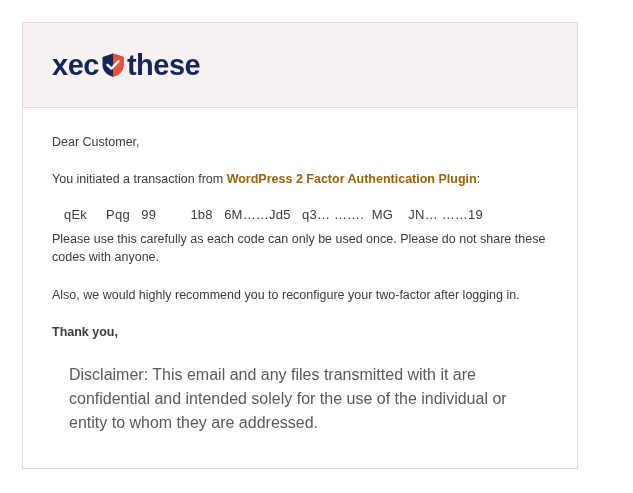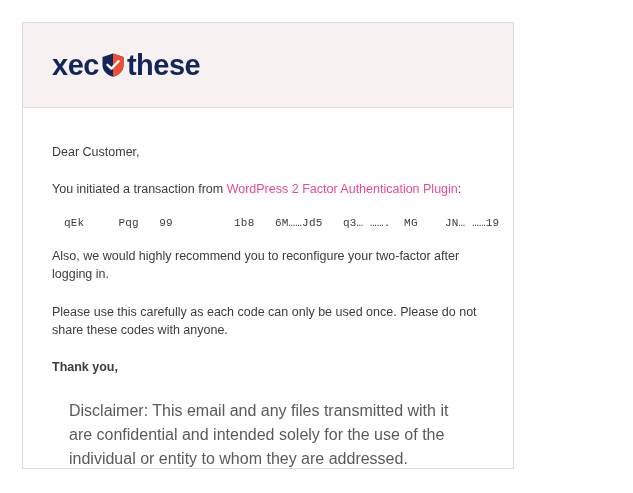--- a/index.html
+++ b/index.html
@@ -14,21 +14,21 @@
     position: relative;
     width: 633px;
     height: 493px;
     background: #ffffff;
     overflow: hidden;
   }
   .email-card {
     position: absolute;
     left: 22px;
     top: 22px;
-    width: 492px;
+    width: 556px;
     height: 447px;
     background: #ffffff;
     border: 1px solid #dcdcdc;
     box-sizing: border-box;
   }
   .email-header {
     height: 85px;
     background: #f8f1f1;
     border-bottom: 1px solid #dcdcdc;
     display: flex;
@@ -52,40 +52,39 @@
     display: inline-block;
     width: 26px;
     height: 26px;
     margin: 0 1px;
     vertical-align: middle;
   }
   .logo .shield-wrap svg { display: block; }
   .logo .part-b { display: inline-block; }
 
   .email-body {
-    padding: 35px 29px 18px 29px;
+    padding: 25px 29px 18px 29px;
     box-sizing: border-box;
   }
   .para {
     font-size: 12.5px;
     color: #3c3c3c;
     line-height: 1.45;
     margin: 0 0 19px 0;
   }
   .para.tight { margin-bottom: 15px; }
-  .para strong { color: #ec4899; font-weight: normal; }
+  .para strong { color: #a16207; font-weight: bold; }
 
   .codes-row {
     display: flex;
     align-items: center;
-    margin: 0 0 18px 12px;
-    font-size: 11px;
+    margin: 0 0 8px 12px;
+    font-size: 13px;
     color: #3c3c3c;
     letter-spacing: 0.2px;
-    font-family: Liberation Mono, monospace;
   }
   .code {
     white-space: pre;
     margin-right: 0;
   }
   .code-sep { display: inline-block; }
 
   .signoff {
     font-size: 12.5px;
     color: #3c3c3c;
@@ -140,23 +139,23 @@
         <span class="code-sep">&nbsp;&nbsp;&nbsp;</span>
         <span class="code">6M……Jd5</span>
         <span class="code-sep">&nbsp;&nbsp;&nbsp;</span>
         <span class="code">q3… …….</span>
         <span class="code-sep">&nbsp;&nbsp;</span>
         <span class="code">MG</span>
         <span class="code-sep">&nbsp;&nbsp;&nbsp;&nbsp;</span>
         <span class="code">JN… ……19</span>
       </div>
 
+      <p class="para">Please use this carefully as each code can only be used once. Please do not share these codes with anyone.</p>
+
       <p class="para">Also, we would highly recommend you to reconfigure your two-factor after logging in.</p>
-
-      <p class="para">Please use this carefully as each code can only be used once. Please do not share these codes with anyone.</p>
 
       <div class="signoff">
         <div>Thank you,</div>
       </div>
 
       <p class="disclaimer">Disclaimer: This email and any files transmitted with it are confidential and intended solely for the use of the individual or entity to whom they are addressed.</p>
 
     </div>
   </div>
 </div>

